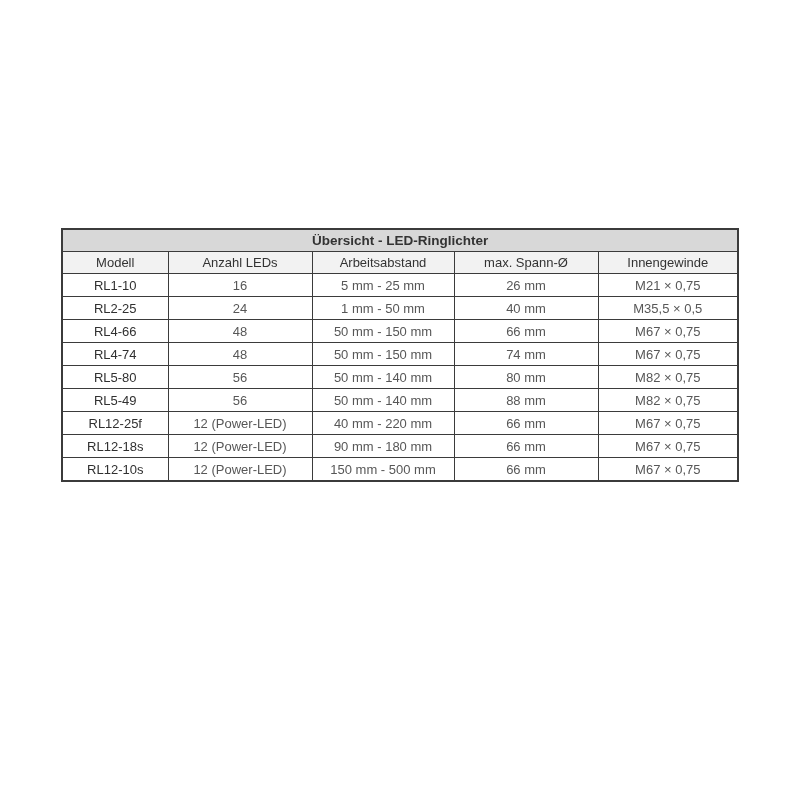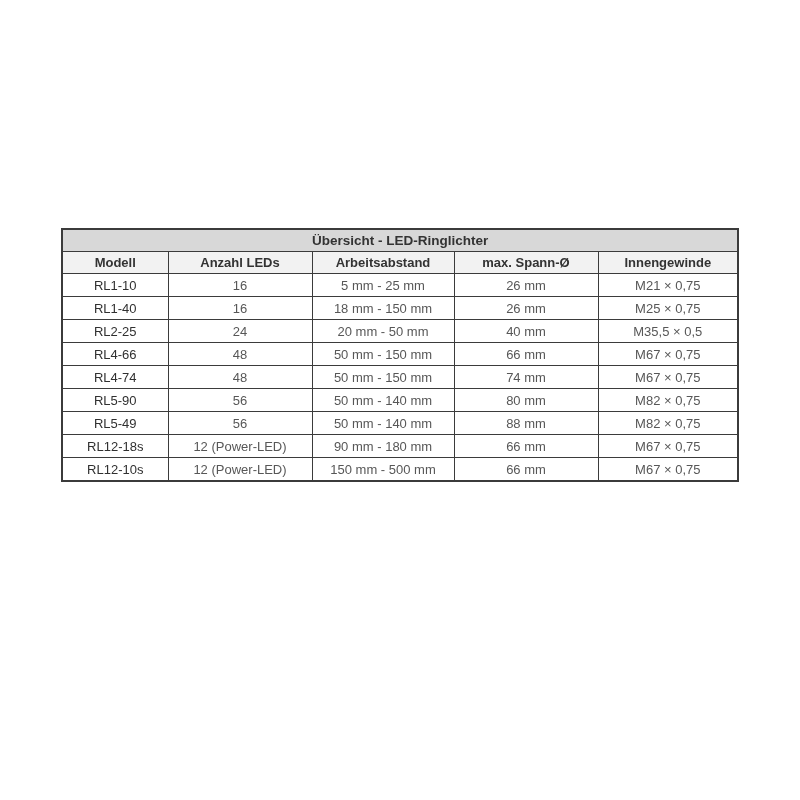--- a/index.html
+++ b/index.html
@@ -37,21 +37,21 @@
     height: 21px;
     background: var(--title-bg, #d8d8d8);
     color: var(--header-text, #333333);
     font-weight: bold;
     font-size: 13.5px;
   }
   tr.header-row th {
     height: 21px;
     background: var(--header-bg, #f2f2f2);
     color: var(--header-text, #333333);
-    font-weight: bold;
+    font-weight: normal;
   }
   tbody td {
     height: 22px;
     background: var(--row-bg, #ffffff);
     color: var(--cell-text, #575757);
   }
   tbody td.model {
     font-weight: normal;
     color: var(--model-text, #303030);
   }
@@ -82,60 +82,60 @@
     </thead>
     <tbody>
         <tr>
     <td class="model">RL1-10</td>
     <td>16</td>
     <td>5 mm - 25 mm</td>
     <td>26 mm</td>
     <td>M21 × 0,75</td>
   </tr>
         <tr>
-    <td class="model">RL1-40</td>
-    <td>16</td>
-    <td>18 mm - 150 mm</td>
-    <td>26 mm</td>
-    <td>M25 × 0,75</td>
-  </tr>
-        <tr>
     <td class="model">RL2-25</td>
     <td>24</td>
-    <td>20 mm - 50 mm</td>
+    <td>1 mm - 50 mm</td>
     <td>40 mm</td>
     <td>M35,5 × 0,5</td>
   </tr>
         <tr>
     <td class="model">RL4-66</td>
     <td>48</td>
     <td>50 mm - 150 mm</td>
     <td>66 mm</td>
     <td>M67 × 0,75</td>
   </tr>
         <tr>
     <td class="model">RL4-74</td>
     <td>48</td>
     <td>50 mm - 150 mm</td>
     <td>74 mm</td>
     <td>M67 × 0,75</td>
   </tr>
         <tr>
-    <td class="model">RL5-90</td>
+    <td class="model">RL5-80</td>
     <td>56</td>
     <td>50 mm - 140 mm</td>
     <td>80 mm</td>
     <td>M82 × 0,75</td>
   </tr>
         <tr>
     <td class="model">RL5-49</td>
     <td>56</td>
     <td>50 mm - 140 mm</td>
     <td>88 mm</td>
     <td>M82 × 0,75</td>
+  </tr>
+        <tr>
+    <td class="model">RL12-25f</td>
+    <td>12 (Power-LED)</td>
+    <td>40 mm - 220 mm</td>
+    <td>66 mm</td>
+    <td>M67 × 0,75</td>
   </tr>
         <tr>
     <td class="model">RL12-18s</td>
     <td>12 (Power-LED)</td>
     <td>90 mm - 180 mm</td>
     <td>66 mm</td>
     <td>M67 × 0,75</td>
   </tr>
         <tr>
     <td class="model">RL12-10s</td>

